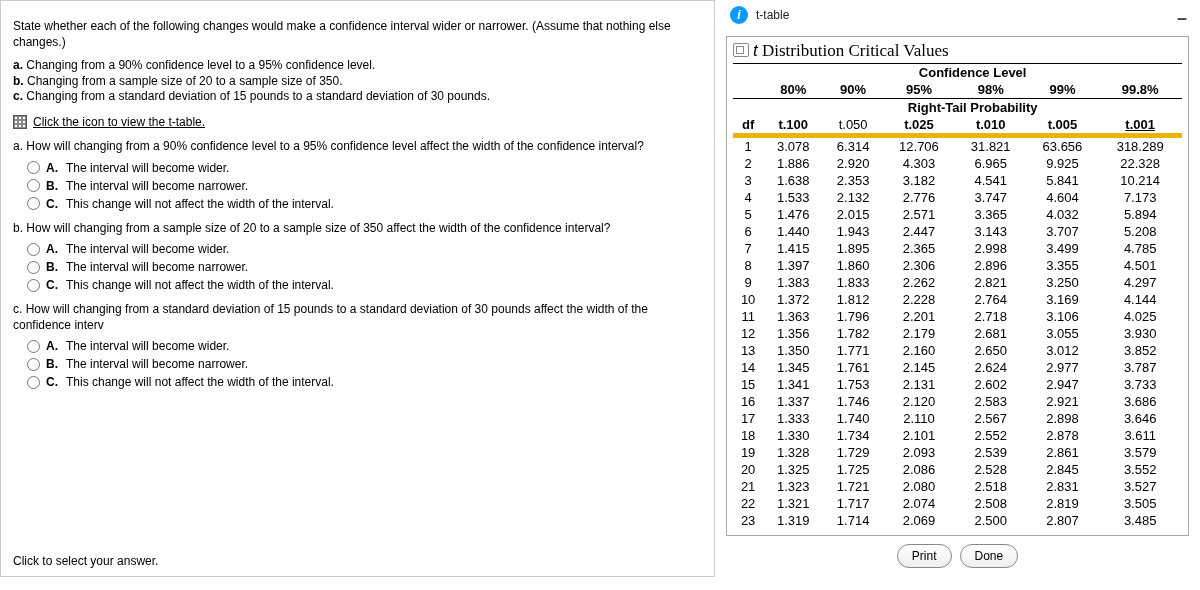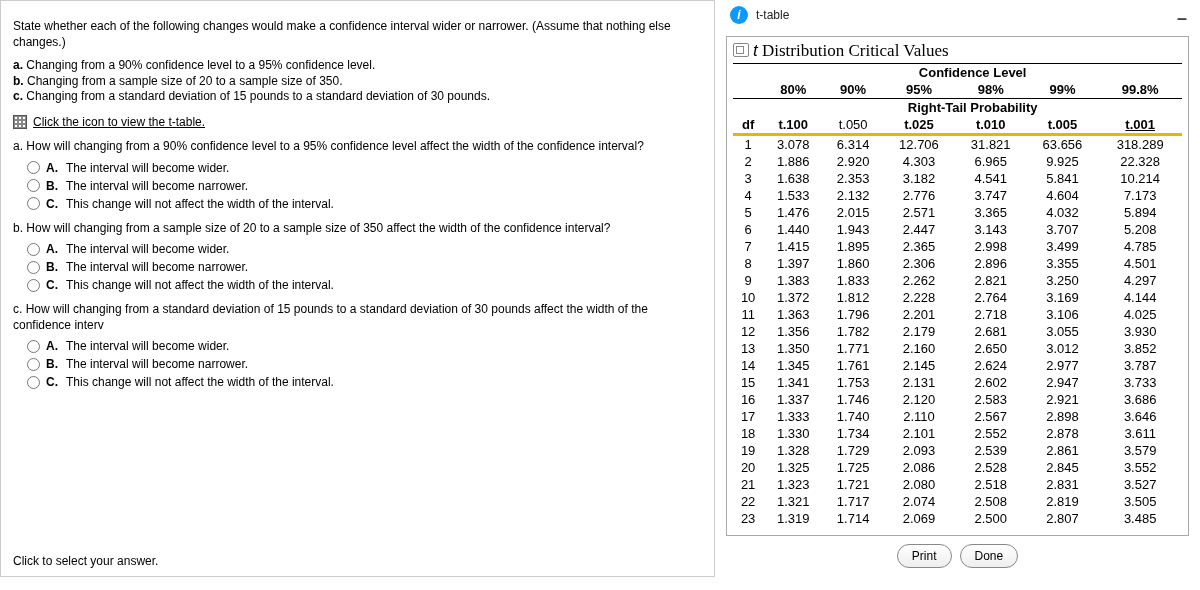--- a/index.html
+++ b/index.html
@@ -22,21 +22,21 @@
   .info-icon{width:18px;height:18px;border-radius:50%;background:#0d99ff;color:#fff;display:inline-flex;align-items:center;justify-content:center;font-style:italic;font-weight:bold;font-size:12px}
   .modal-title{font-size:12px;color:#222}
   .modal-body{border:1px solid #aaa;margin:6px 6px 0 6px;height:500px;overflow:hidden;position:relative}
   .pop-icon{position:absolute;left:6px;top:6px;width:16px;height:14px;border:1px solid #888;border-radius:2px}
   .pop-icon:after{content:"";position:absolute;left:2px;top:2px;width:6px;height:6px;border:1px solid #888}
   .table-title{font-family:"Times New Roman",serif;font-size:17px;margin:4px 0 2px 26px}
   .table-wrap{padding:0 6px}
   table{width:100%;border-collapse:collapse;font-family:"Times New Roman",serif;font-size:13px}
   th,td{text-align:center;padding:1px 2px}
   .top-border td,.top-border th{border-top:1px solid #000}
-  .bot-border td,.bot-border th{border-bottom:3px solid #eab308}
+  .bot-border td,.bot-border th{border-bottom:5px solid #eab308}
   .conf-row th{font-weight:bold}
   tbody td{font-weight:normal}
   .modal-footer{display:flex;justify-content:center;gap:8px;padding:8px}
   .btn{border:1px solid #888;background:linear-gradient(#fff,#eee);padding:4px 14px;font-size:12px;cursor:pointer;border-radius:12px}
   .menu-icon{position:absolute;top:8px;right:8px;font-size:18px;color:#444;cursor:pointer;font-weight:bold}
 </style>
 </head>
 <body>
 
 <div class="left-panel">

